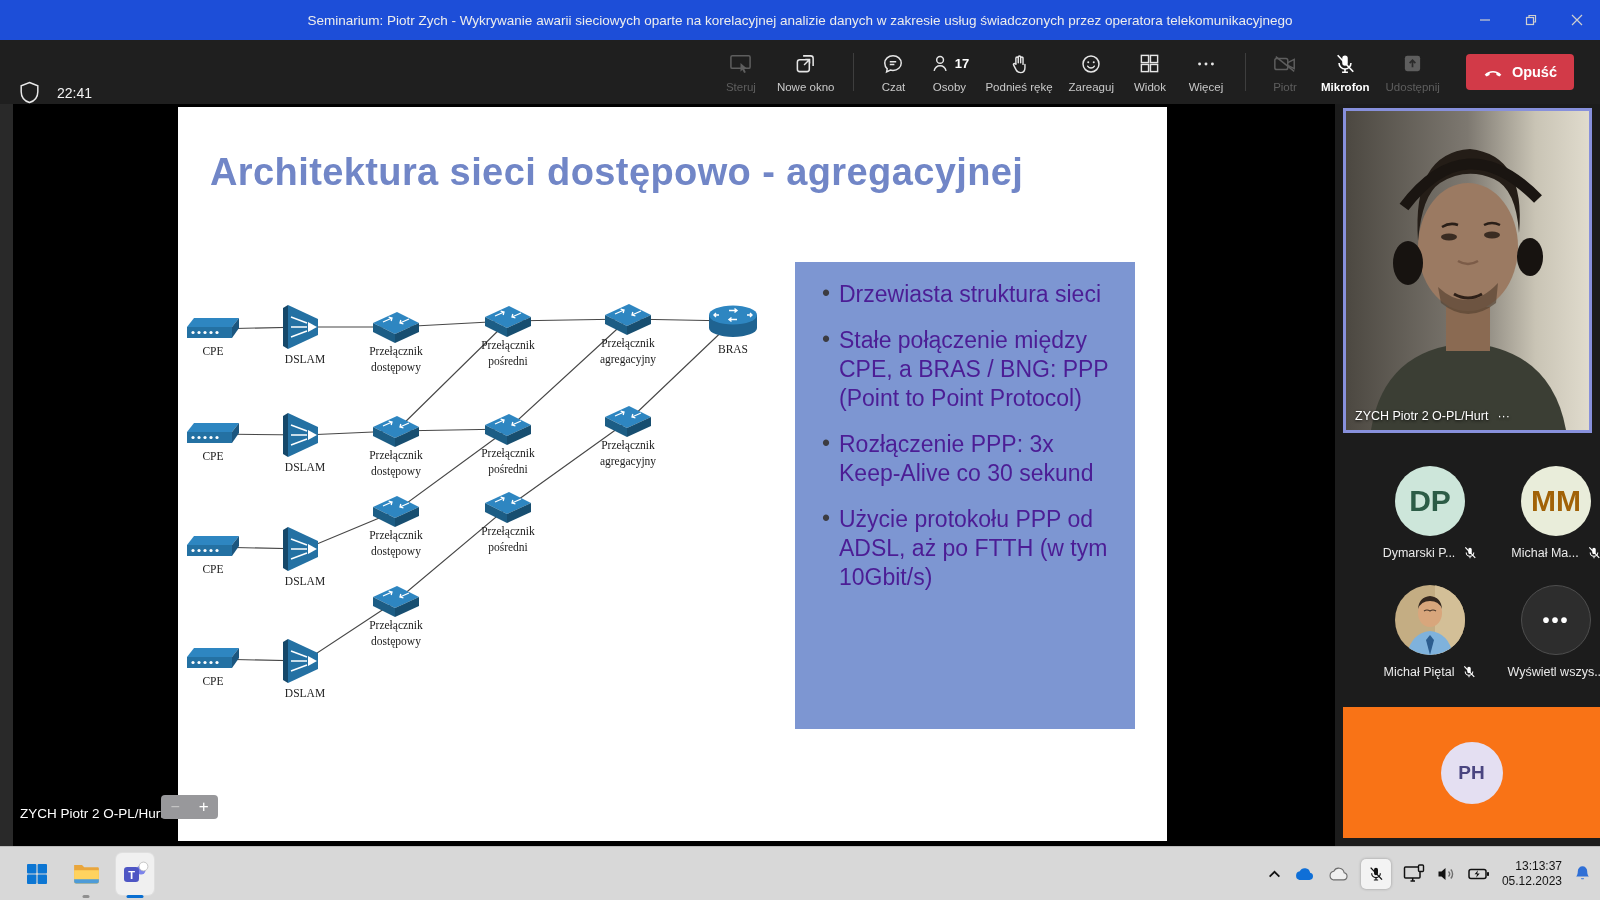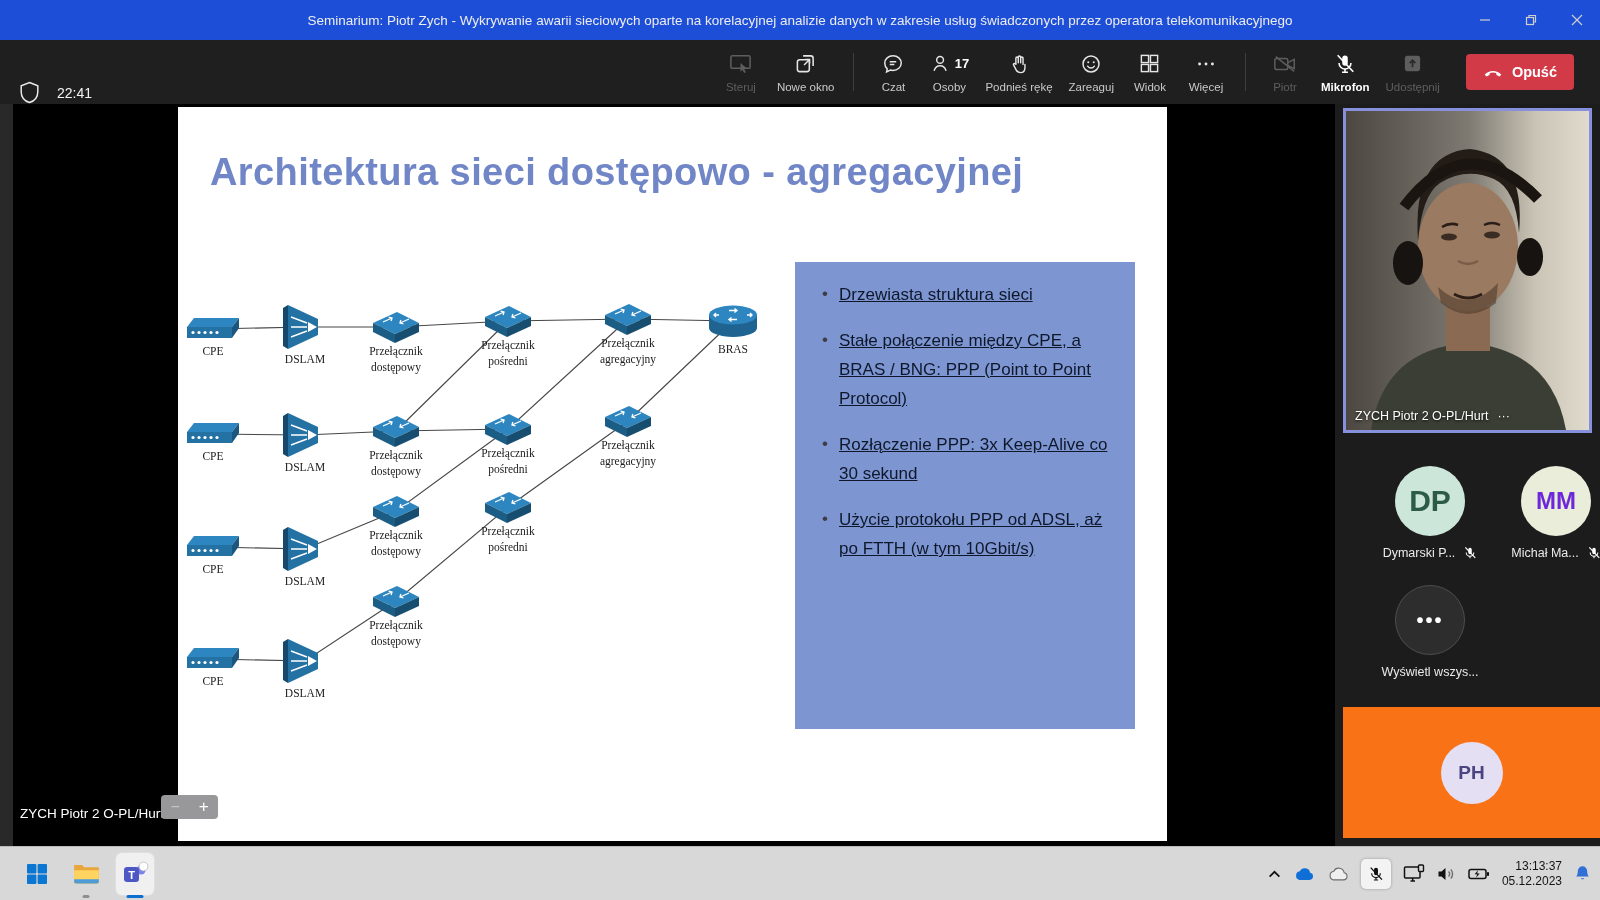--- a/index.html
+++ b/index.html
@@ -43,42 +43,42 @@
   .stage { width:1335px; position:relative; background:#000; flex:none; }
   .left-edge { position:absolute; left:0; top:0; bottom:0; width:13px; background:#292929; }
   .slide { position:absolute; left:178px; top:3px; width:989px; height:734px; background:#fff; overflow:hidden; }
   .slide-title { position:absolute; left:32px; top:44px; font-size:38px; font-weight:700;
     color:#7186c7; letter-spacing:.4px; white-space:nowrap; }
   svg.diagram { position:absolute; left:0; top:0; }
   .dlabel { font-family:"Liberation Serif", serif; font-size:11.5px; fill:#1c1c1c; text-anchor:middle; }
   .callout { position:absolute; left:617px; top:155px; width:340px; height:467px; background:#7d96d2;
     padding:18px 14px 0 14px; }
   .callout ul { margin:0; padding:0 0 0 30px; list-style:none; }
-  .callout li { position:relative; font-size:17px; line-height:29px; color:#0f172a; margin-bottom:17px;text-decoration:underline; }
+  .callout li { position:relative; font-size:23px; line-height:29px; color:#4c1d95; margin-bottom:17px; }
   .callout li::before { content:"\2022"; position:absolute; left:-17px; top:-1px; color:#3c3c42; }
   .presenter-label { position:absolute; left:20px; bottom:25px; color:#fff; font-size:13.5px; z-index:3; }
   .zoom-pill { position:absolute; left:161px; bottom:27px; width:57px; height:24px; background:#98989b;
     border-radius:4px; display:flex; align-items:center; justify-content:space-around; z-index:3; }
   .zoom-pill .zo { color:#c6c6c6; font-size:16px; cursor:pointer; }
   .zoom-pill .zi { color:#fff; font-size:17px; cursor:pointer; }
 
   
   .sidebar { flex:1; background:#1c1c1c; position:relative; }
   .video-tile { position:absolute; top:4px; left:8px; width:249px; height:325px;
     border:3px solid #8790dc; background:#4a463f; cursor:pointer; }
   .video-tile svg { display:block; }
   .video-name { position:absolute; left:9px; bottom:7px; color:#fff; font-size:12.5px;
     display:flex; gap:9px; align-items:center; text-shadow:0 1px 3px rgba(0,0,0,.85); white-space:nowrap; }
   .pgrid { position:absolute; top:362px; left:0; width:100%; display:grid;
     grid-template-columns:1fr 1fr; row-gap:25px; justify-items:center;padding-left:32px; }
   .pcell { display:flex; flex-direction:column; align-items:center; width:126px; cursor:pointer; }
   .avatar { width:70px; height:70px; border-radius:50%; display:flex; align-items:center;
     justify-content:center; font-weight:700; flex:none; }
   .avatar.dp { background:#cde6da; color:#2c5c46; font-size:30px; }
-  .avatar.mm { background:#e9edda; color:#6d28d9; font-size:24px; }
+  .avatar.mm { background:#e9edda; color:#a16207; font-size:30px; }
   .avatar.photo { overflow:hidden; padding:0; }
   .avatar.more { background:#2d2d2d; border:1px solid #4e4e4e; color:#fff; font-size:20px; letter-spacing:2px; }
   .prow { margin-top:10px; display:flex; gap:8px; color:#eaeaea; font-size:12.5px; white-space:nowrap; }
   .self-tile { position:absolute; top:603px; left:8px; right:0; height:131px; background:#f97316;
     display:flex; align-items:center; justify-content:center; cursor:pointer; }
   .avatar.ph { width:62px; height:62px; background:#e4dff2; color:#4a4580; font-size:19px; font-weight:700; }
 
   
   .taskbar { height:54px; background:#d8d8d8; border-top:1px solid #bcbcbc;
     display:flex; align-items:center; position:relative; }
@@ -427,20 +427,42 @@
           <span>Michał Ma...</span>
           <svg width="14" height="14" viewBox="0 0 24 24">
               <path d="M12 2.8a3 3 0 0 1 3 3v5.2a3 3 0 0 1-6 0V5.8a3 3 0 0 1 3-3z" fill="#fff"></path>
               <path d="M5.5 11a6.5 6.5 0 0 0 13 0" fill="none" stroke="#fff" stroke-width="1.8"></path>
               <path d="M12 17.5V21" stroke="#fff" stroke-width="1.8"></path>
               <path d="M4 2.5l17 18" stroke="#fff" stroke-width="2"></path>
             </svg>
         </div>
       </div>
 
+      <div class="pcell">
+        <div class="avatar photo">
+          <svg width="70" height="70" viewBox="0 0 70 70">
+            <rect width="70" height="70" fill="#c4ad83"></rect>
+            <rect x="40" y="0" width="30" height="70" fill="#d3bf97"></rect>
+            <path d="M12 70 Q16 48 35 46 Q54 48 58 70 Z" fill="#7fb2dc"></path>
+            <path d="M35 50 l-4 5 4 15 4-15 Z" fill="#2c5d8f"></path>
+            <ellipse cx="35" cy="28" rx="12" ry="14" fill="#d8a67c"></ellipse>
+            <path d="M23 24 Q24 12 35 11 Q46 12 47 24 Q44 16 35 16 Q26 16 23 24 Z" fill="#33271f"></path>
+            <path d="M29 26 q3-2 6 0 M41 26 q-3-2-6 0" stroke="#4a382b" stroke-width="1.2" fill="none"></path>
+          </svg>
+        </div>
+        <div class="prow">
+          <span>Michał Piętal</span>
+          <svg width="14" height="14" viewBox="0 0 24 24">
+              <path d="M12 2.8a3 3 0 0 1 3 3v5.2a3 3 0 0 1-6 0V5.8a3 3 0 0 1 3-3z" fill="#fff"></path>
+              <path d="M5.5 11a6.5 6.5 0 0 0 13 0" fill="none" stroke="#fff" stroke-width="1.8"></path>
+              <path d="M12 17.5V21" stroke="#fff" stroke-width="1.8"></path>
+              <path d="M4 2.5l17 18" stroke="#fff" stroke-width="2"></path>
+            </svg>
+        </div>
+      </div>
 
       <div class="pcell">
         <div class="avatar more">
           <span>•••</span>
         </div>
         <div class="prow">
           <span>Wyświetl wszys...</span>
         </div>
       </div>
     </div>

